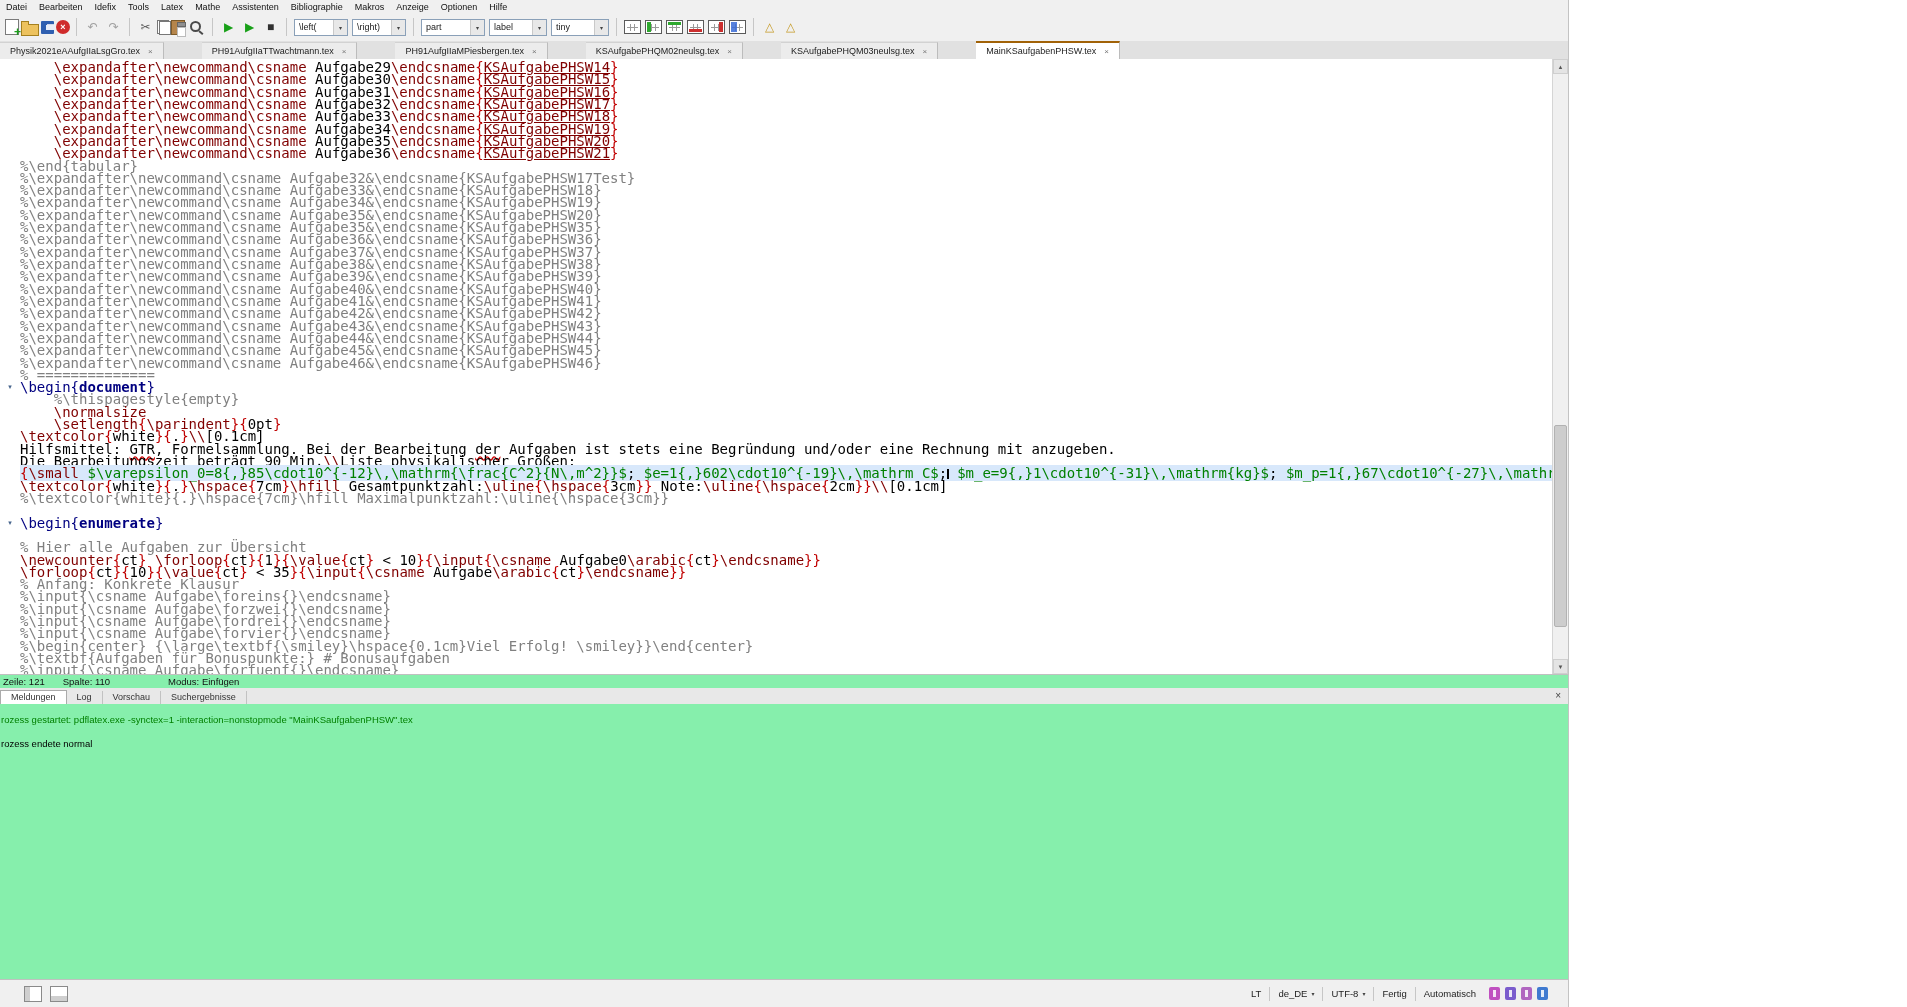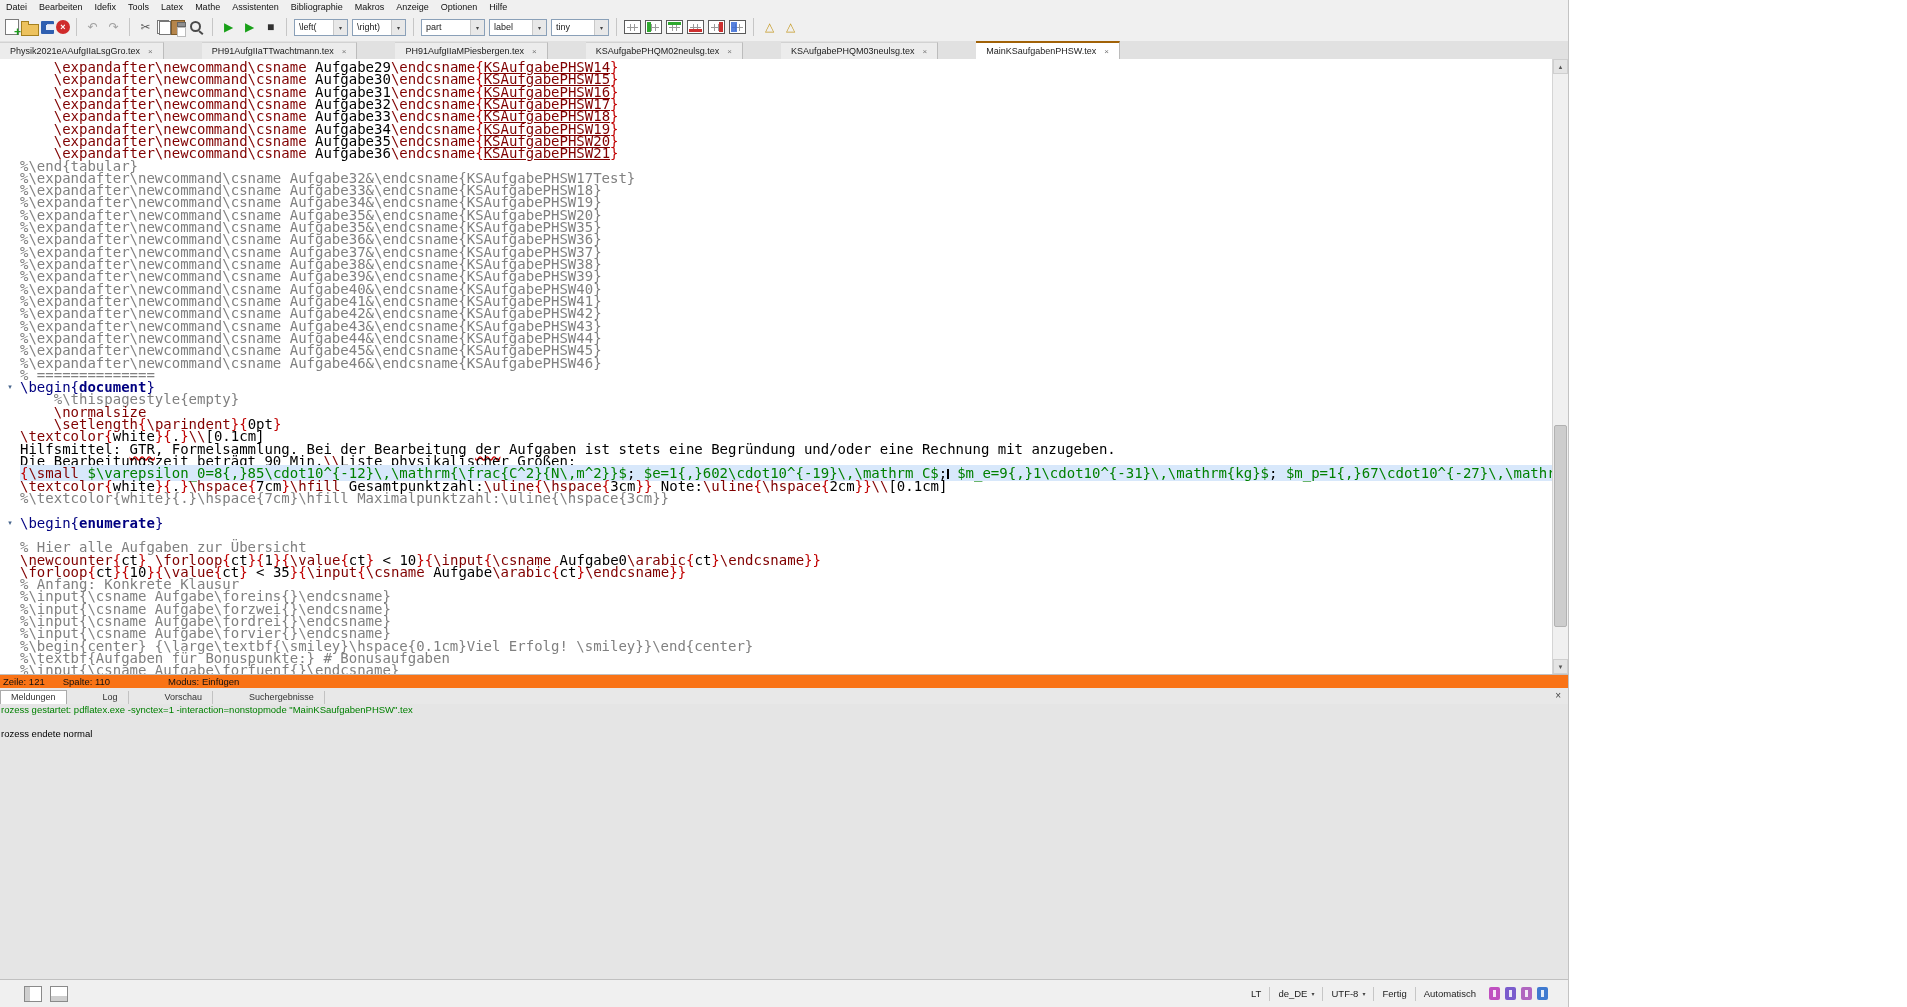--- a/index.html
+++ b/index.html
@@ -65,30 +65,30 @@
   .k{color:#000080;}
   .e{color:#000080;font-weight:bold;}
   .s{color:#000;text-decoration-line:underline;text-decoration-style:wavy;text-decoration-color:#cc0000;text-underline-offset:2px;}
   .cur{display:inline-block;width:1.5px;height:10px;background:#000;vertical-align:middle;}
   .vscroll{position:absolute;right:0;top:0;bottom:0;width:15px;background:#f0f0f0;border-left:1px solid #d5d5d5;}
   .sarr{position:absolute;left:0;right:0;height:15px;display:flex;align-items:center;justify-content:center;font-size:6px;color:#555;background:#e4e4e4;border:1px solid #cfcfcf;box-sizing:border-box;}
   .sarr.sdown{bottom:0;}
   .sthumb{position:absolute;left:1px;right:1px;top:366px;height:200px;background:#cdcdcd;border:1px solid #b2b2b2;border-radius:2px;}
 
   
-  .edstatus{position:absolute;top:674px;left:0;right:0;height:14px;background:#f97316;border-top:1px solid #c0c0c0;font-size:9.5px;color:#111;display:flex;align-items:center;padding-left:3px;box-sizing:border-box;}
+  .edstatus{position:absolute;top:674px;left:0;right:0;height:14px;background:#86efac;border-top:1px solid #c0c0c0;font-size:9.5px;color:#111;display:flex;align-items:center;padding-left:3px;box-sizing:border-box;}
   .edstatus span{margin-right:18px;}
   .edstatus .mode{margin-left:40px;}
 
   
-  .msgtabs{position:absolute;top:688px;left:0;right:0;height:16px;background:#e8e8e8;border-bottom:1px solid #cfcfcf;display:flex;align-items:flex-end;font-size:9px;color:#333;gap:26px;}
+  .msgtabs{position:absolute;top:688px;left:0;right:0;height:16px;background:#e8e8e8;border-bottom:1px solid #cfcfcf;display:flex;align-items:flex-end;font-size:9px;color:#333;}
   .mtab{padding:1px 10px 2px;border-right:1px solid #c2c2c2;cursor:default;}
   .mtab.active{background:#fff;border:1px solid #ababab;border-bottom:none;font-weight:normal;}
   .mclose{position:absolute;top:690px;right:7px;font-size:10px;color:#444;cursor:default;}
-  .msgbody{position:absolute;top:704px;left:0;right:0;bottom:28px;background:#e5e5e5;}
+  .msgbody{position:absolute;top:704px;left:0;right:0;bottom:28px;background:#86efac;padding-top:10px;}
   .msgline{font-size:9.5px;margin:0 0 13px 1px;white-space:nowrap;}
 
   
   .statusbar{position:absolute;bottom:0;left:0;right:0;height:28px;background:#f0f0f0;border-top:1px solid #c0c0c0;display:flex;align-items:center;font-size:9.5px;color:#222;padding:0 20px 0 24px;box-sizing:border-box;}
   .sic{width:16px;height:14px;border:1px solid #8a8a8a;background:#fff;position:relative;margin-right:8px;display:inline-block;}
   .sic1::before{content:"";position:absolute;left:0;top:0;bottom:0;width:5px;background:#cfcfcf;}
   .sic2::before{content:"";position:absolute;left:0;right:0;bottom:0;height:5px;background:#cfcfcf;}
   .sright{margin-left:auto;display:flex;align-items:center;}
   .sitem{padding:0 8px;white-space:nowrap;display:inline-flex;align-items:center;gap:4px;}
   .sarrow{font-size:6px;color:#444;}

